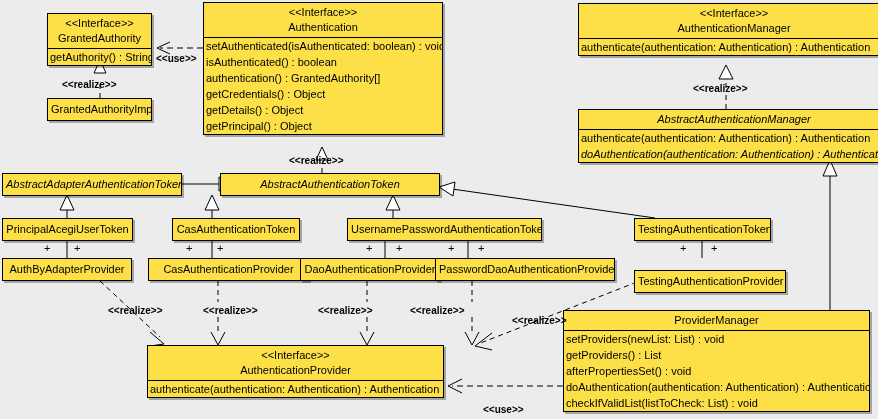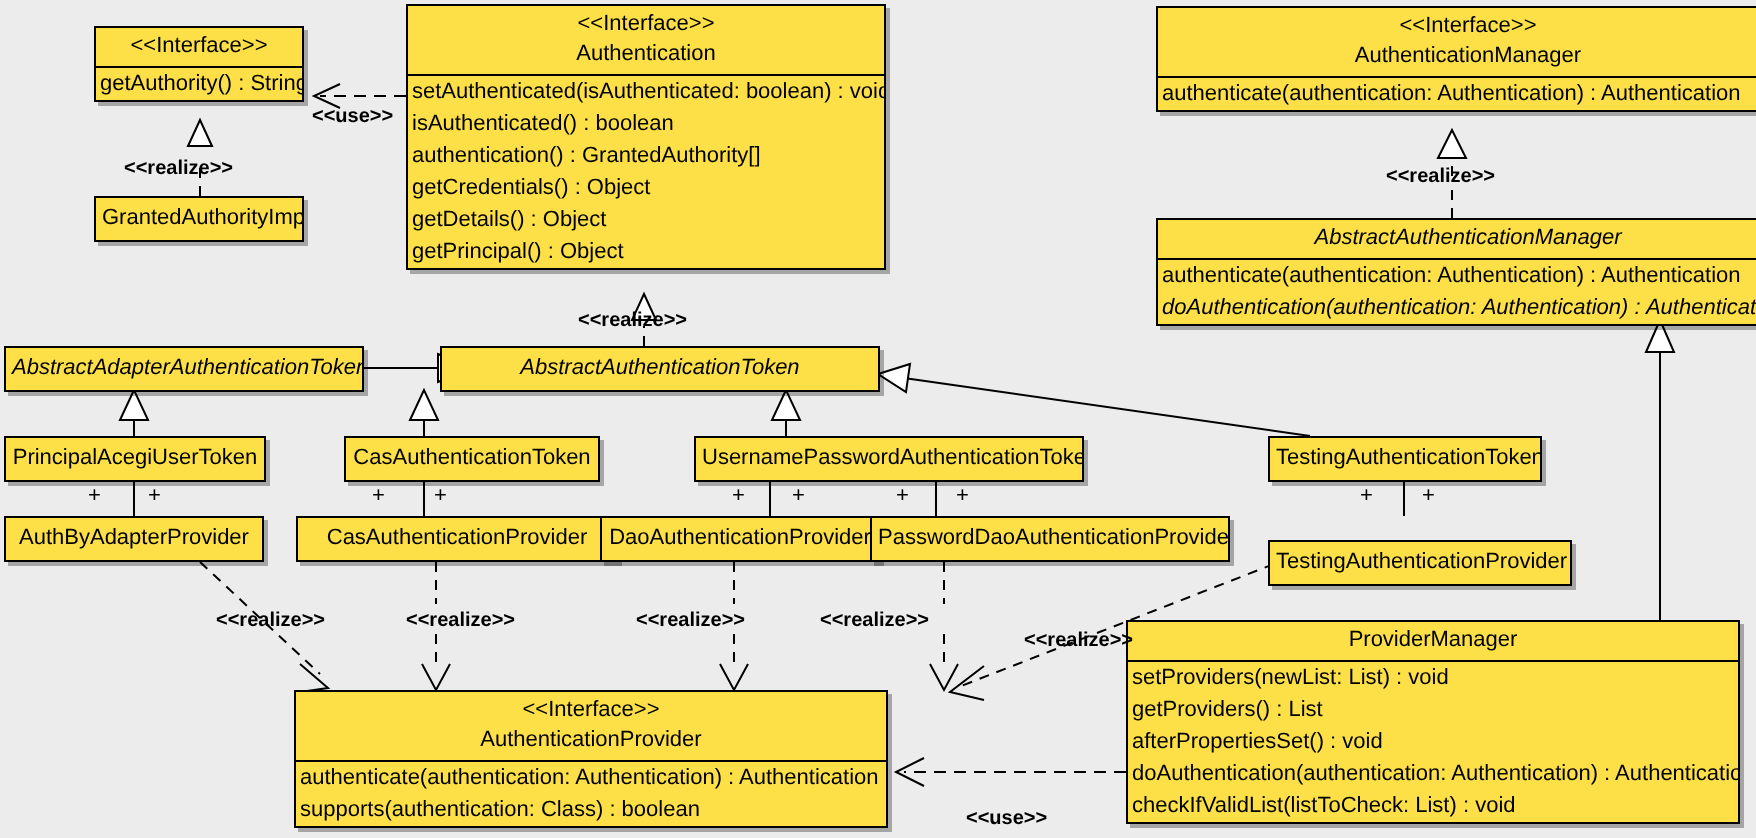--- a/index.html
+++ b/index.html
@@ -144,20 +144,21 @@
     <polyline points="492,333 475,346 492,350" fill="none" stroke-width="1"></polyline>
 
      AuthenticationProvider : dashed open arrow --&gt;
     <line x1="563" y1="386" x2="452" y2="386" stroke-dasharray="6,4" stroke-width="1"></line>
     <polyline points="462,379 448,386 462,393" fill="none" stroke-width="1"></polyline>
   </svg>
 
   <div class="uclass" style="left:47px;top:13px;width:105px;">
     <div class="uhead">
       <span class="stereo">&lt;&lt;Interface&gt;&gt;</span>
+      <span class="cname">GrantedAuthority</span>
     </div>
     <div class="ops divider">
       <div class="op">getAuthority() : String</div>
     </div>
   </div>
 
   <div class="uclass simple" style="left:47px;top:98px;width:105px;">
     <div class="uhead">
       <span class="cname">GrantedAuthorityImpl</span>
     </div>
@@ -264,21 +265,20 @@
     </div>
   </div>
 
   <div class="uclass" style="left:147px;top:345px;width:297px;">
     <div class="uhead">
       <span class="stereo">&lt;&lt;Interface&gt;&gt;</span>
       <span class="cname">AuthenticationProvider</span>
     </div>
     <div class="ops divider">
       <div class="op">authenticate(authentication: Authentication) : Authentication</div>
-      <div class="op">supports(authentication: Class) : boolean</div>
     </div>
   </div>
 
   <div class="uclass" style="left:563px;top:310px;width:307px;">
     <div class="uhead">
       <span class="cname">ProviderManager</span>
     </div>
     <div class="ops divider">
       <div class="op">setProviders(newList: List) : void</div>
       <div class="op">getProviders() : List</div>

